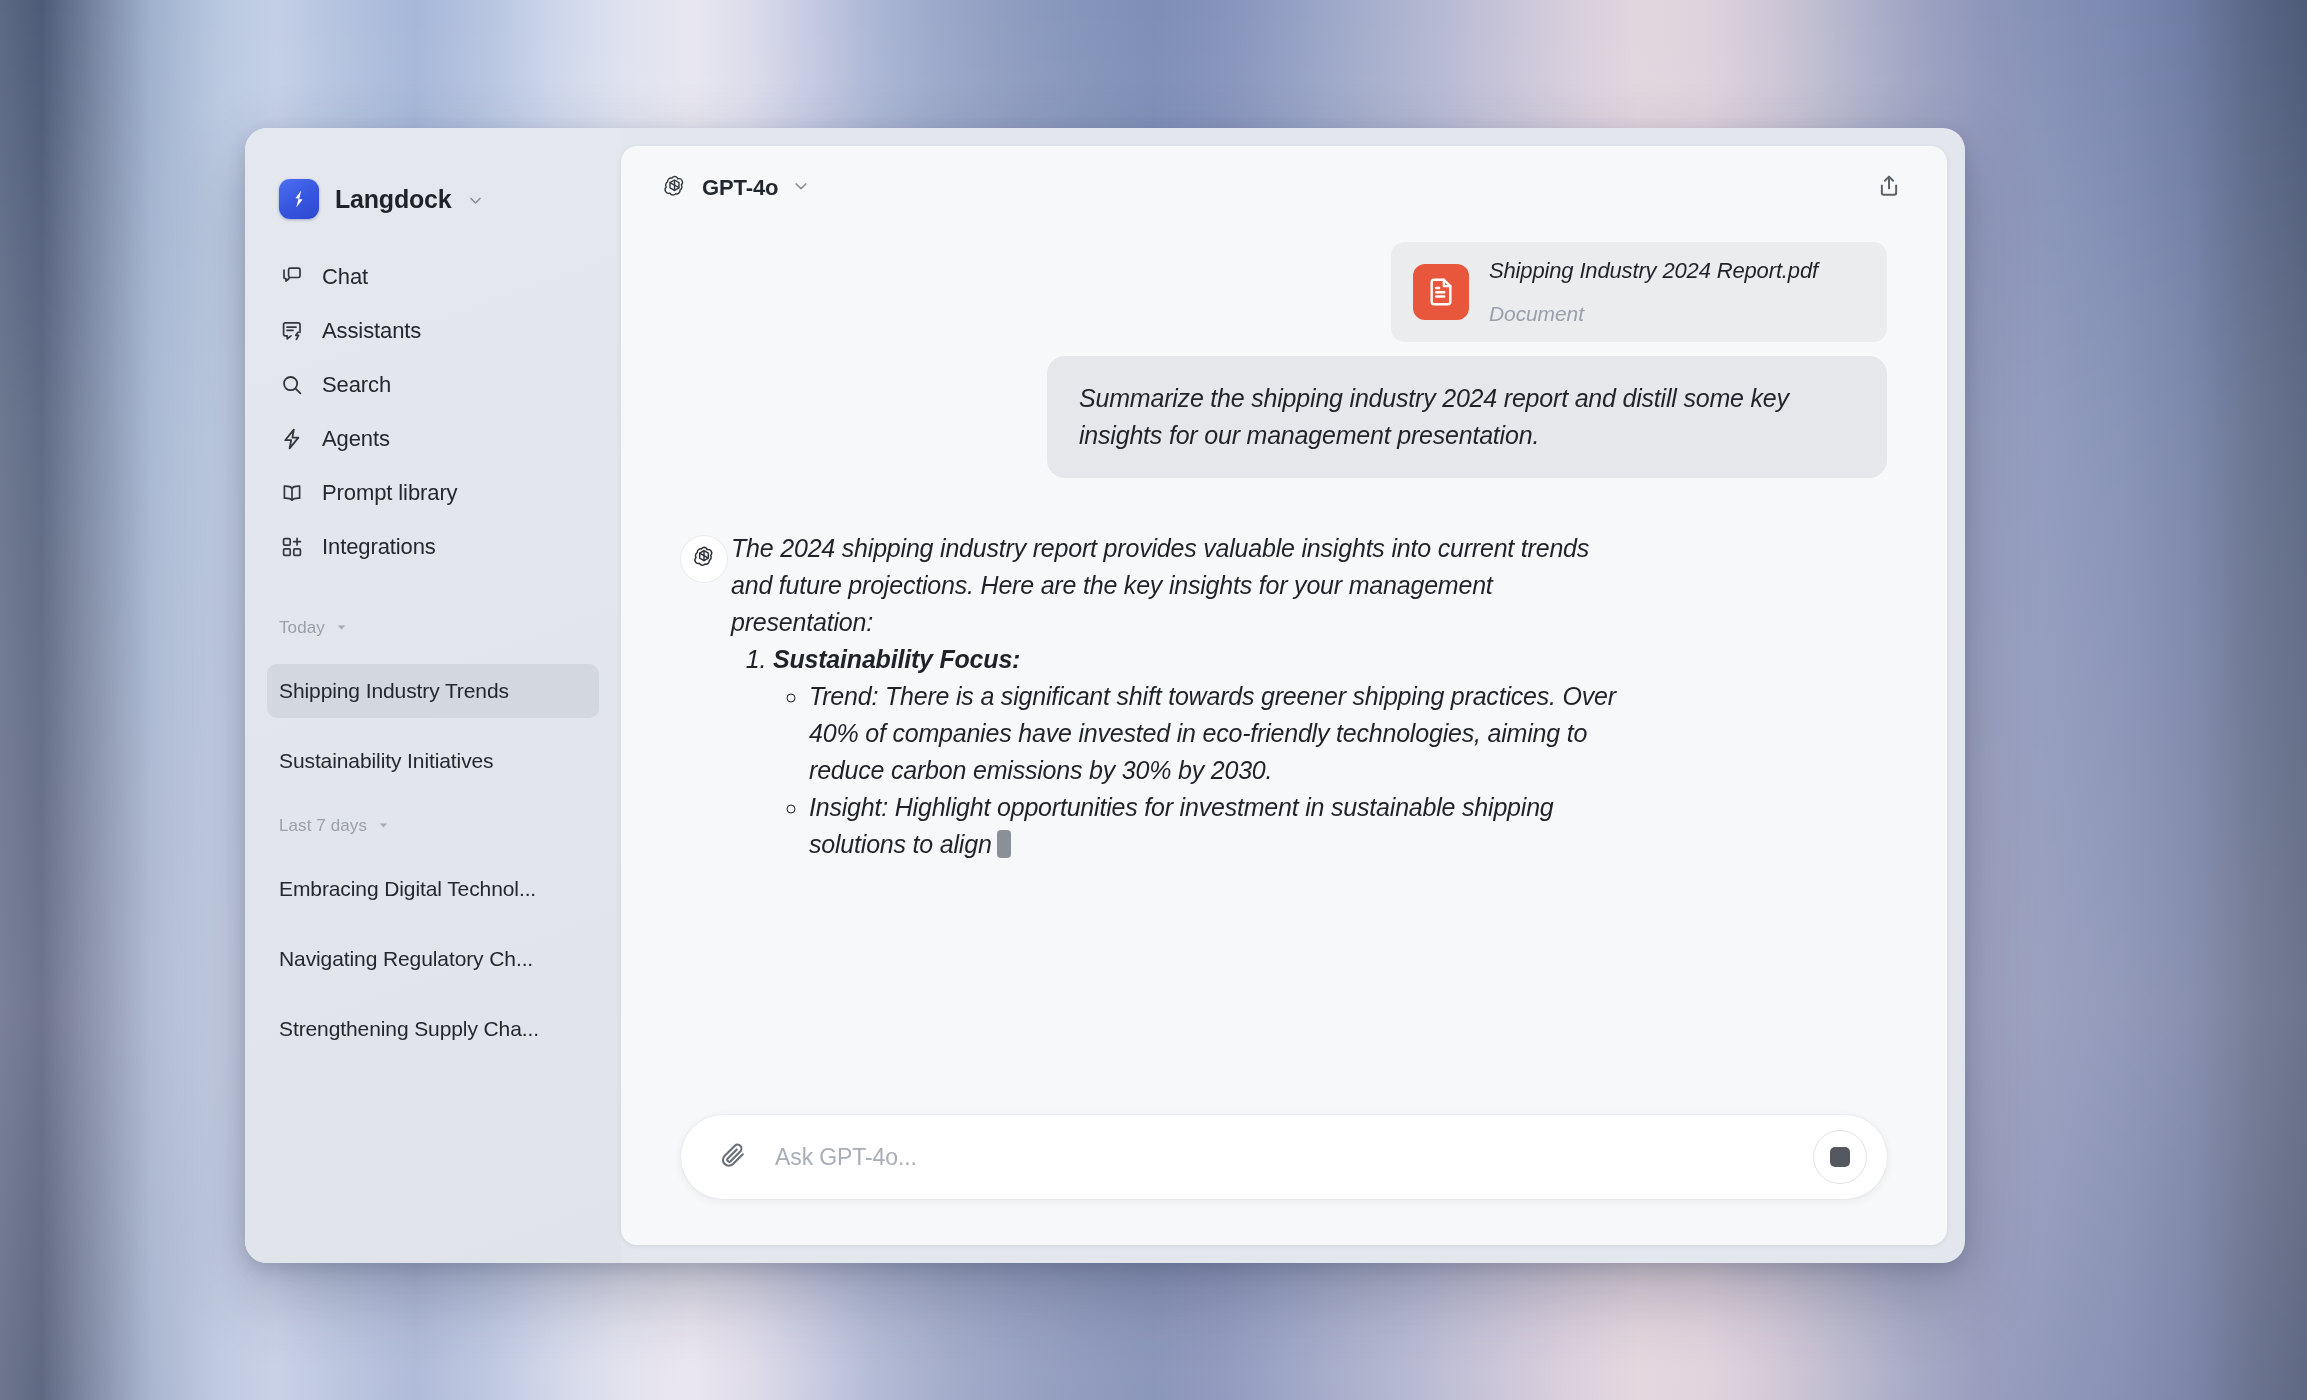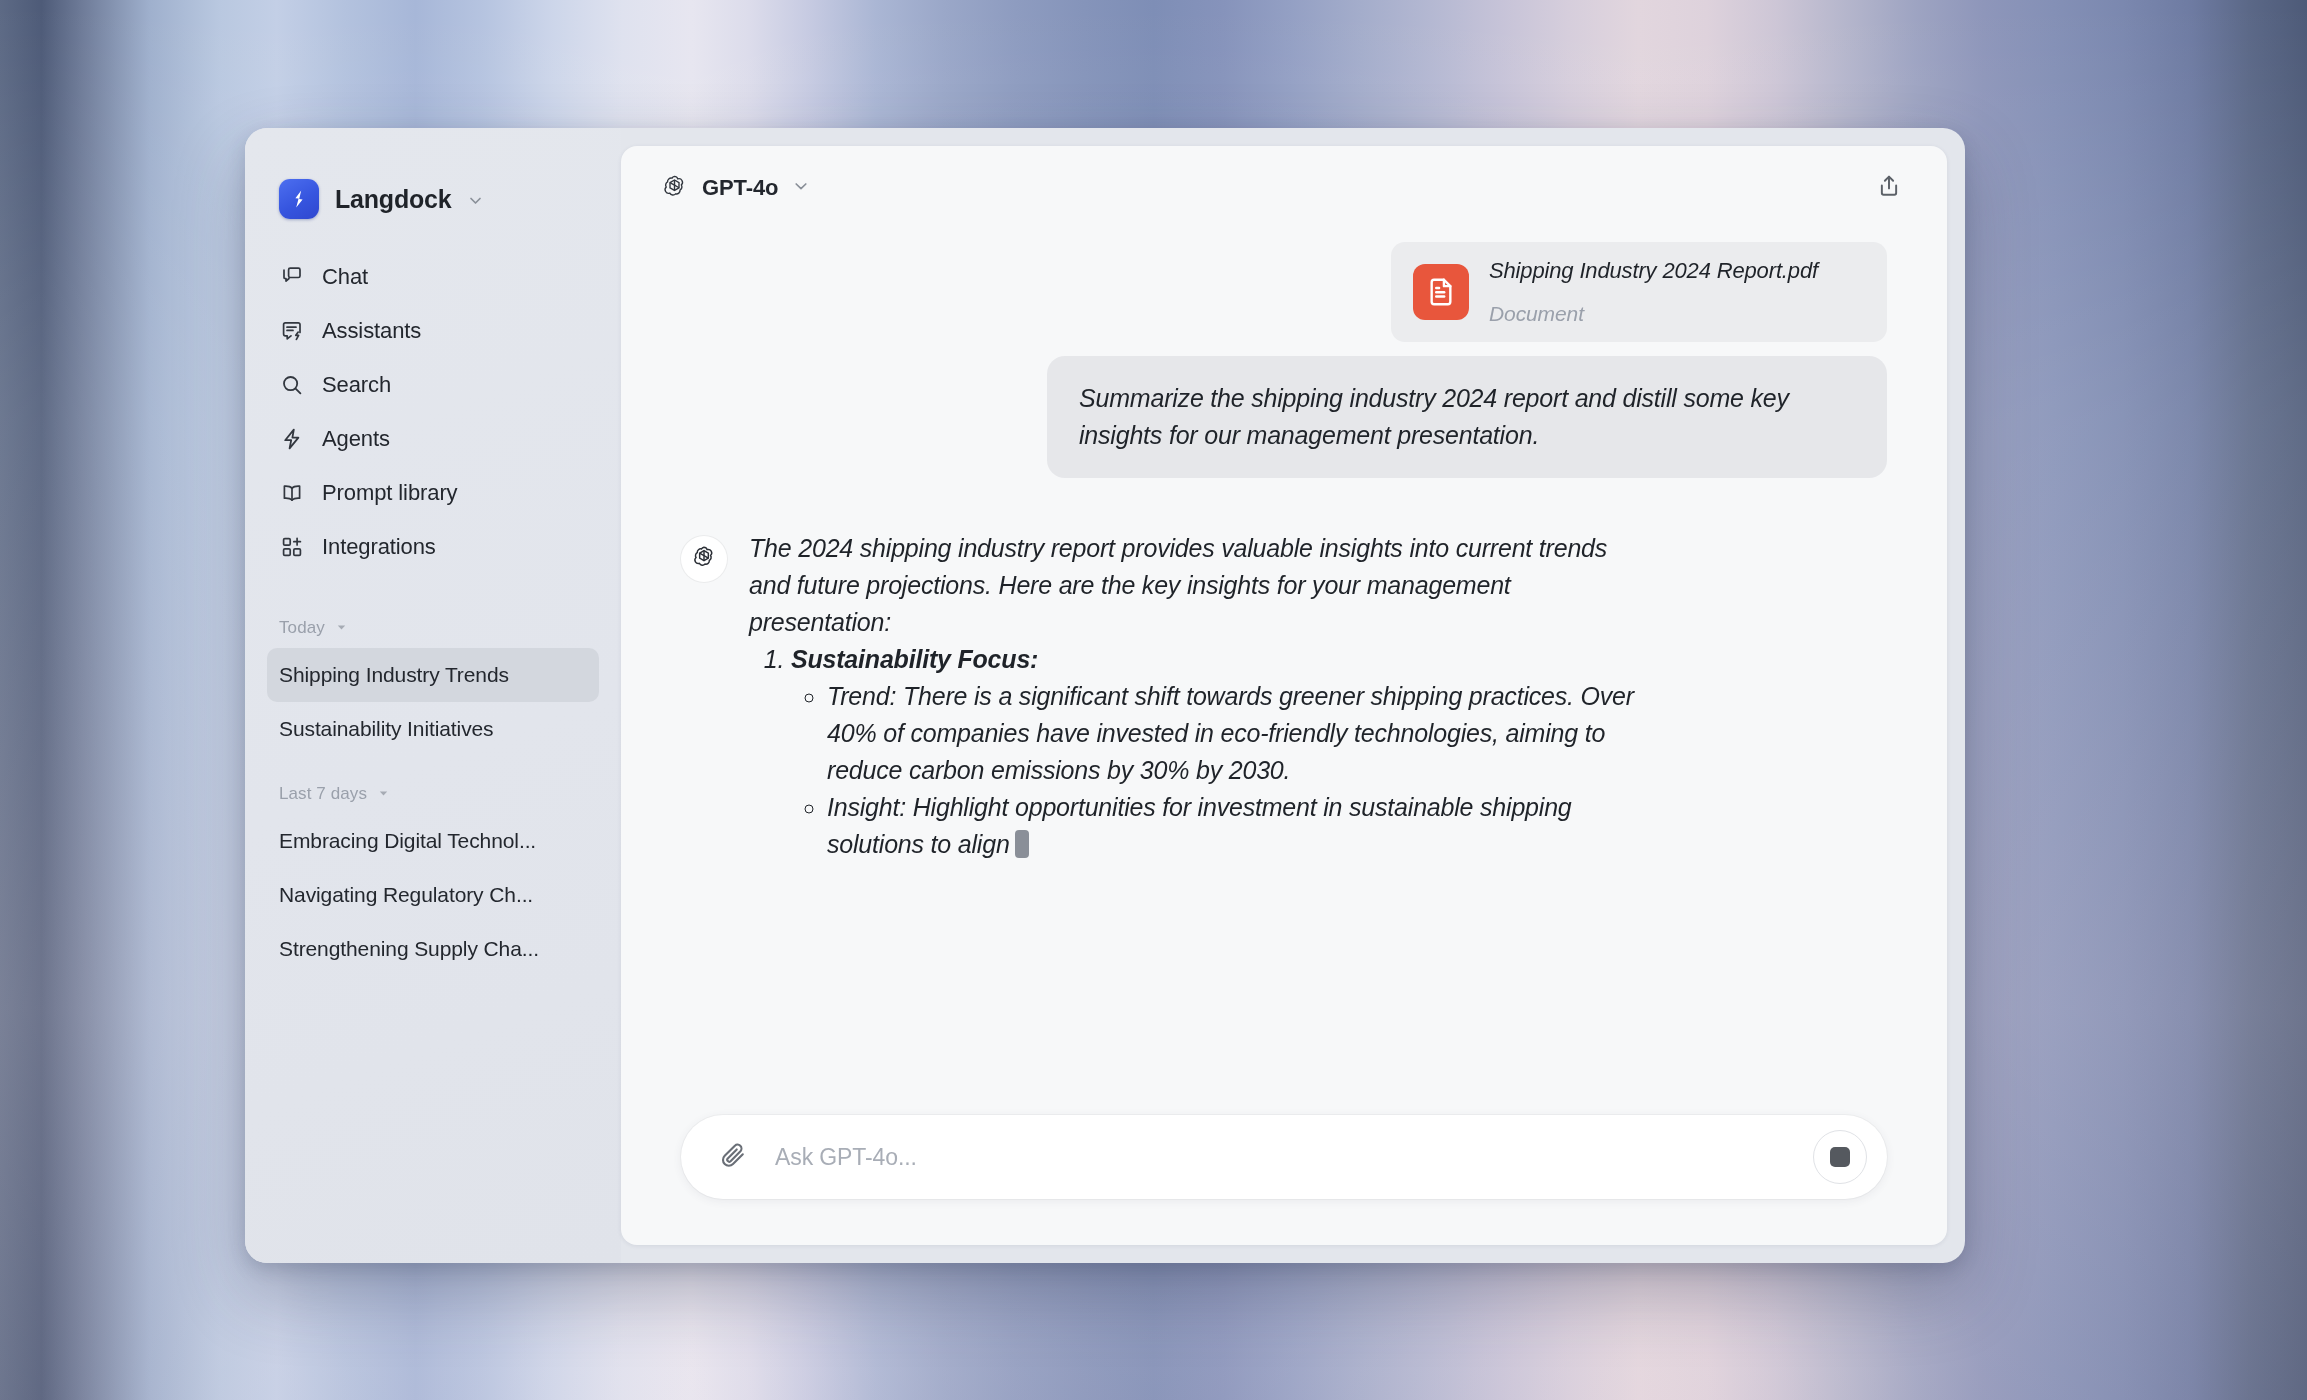--- a/index.html
+++ b/index.html
@@ -156,20 +156,21 @@
     align-items: center;
     height: 54px;
     padding: 0 12px;
     border-radius: 10px;
     font-size: 21px;
     color: #23272e;
     letter-spacing: -0.1px;
     cursor: pointer;
     white-space: nowrap;
     overflow: hidden;
+    margin-top: 16px;
   }
   .history-item.active { background: #d3d7de; }
   .history-gap { height: 18px; }
 
   
   #main-panel {
     flex: 1;
     margin: 18px 18px 18px 0;
     background: #f7f8f9;
     border-radius: 16px;
@@ -255,21 +256,21 @@
     padding: 24px 32px;
     max-width: 840px;
     font-size: 25px;
     line-height: 1.48;
     color: #1f2329;
     letter-spacing: -0.2px;
   }
 
   .assistant-row {
     display: flex;
-    gap: 22px;
+    gap: 4px;
     margin-top: 52px;
   }
   .assistant-avatar {
     width: 46px; height: 46px;
     border-radius: 50%;
     background: #ffffff;
     display: flex; align-items: center; justify-content: center;
     flex: 0 0 46px;
     margin-top: 6px;
     box-shadow: 0 0 0 1px rgba(0,0,0,0.05);

